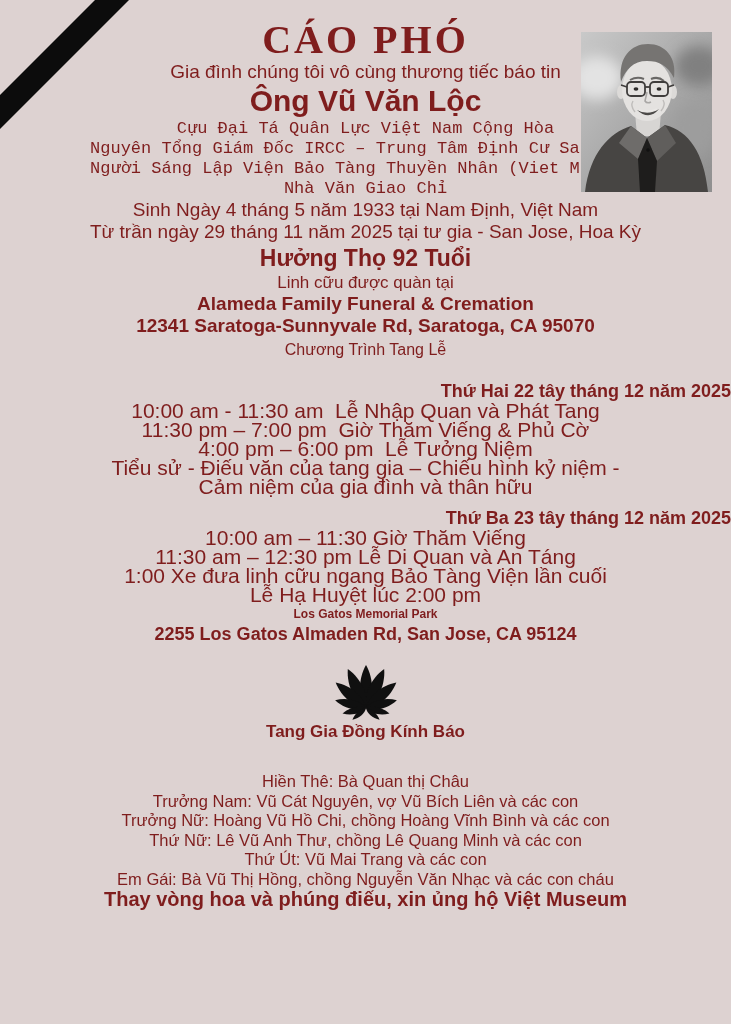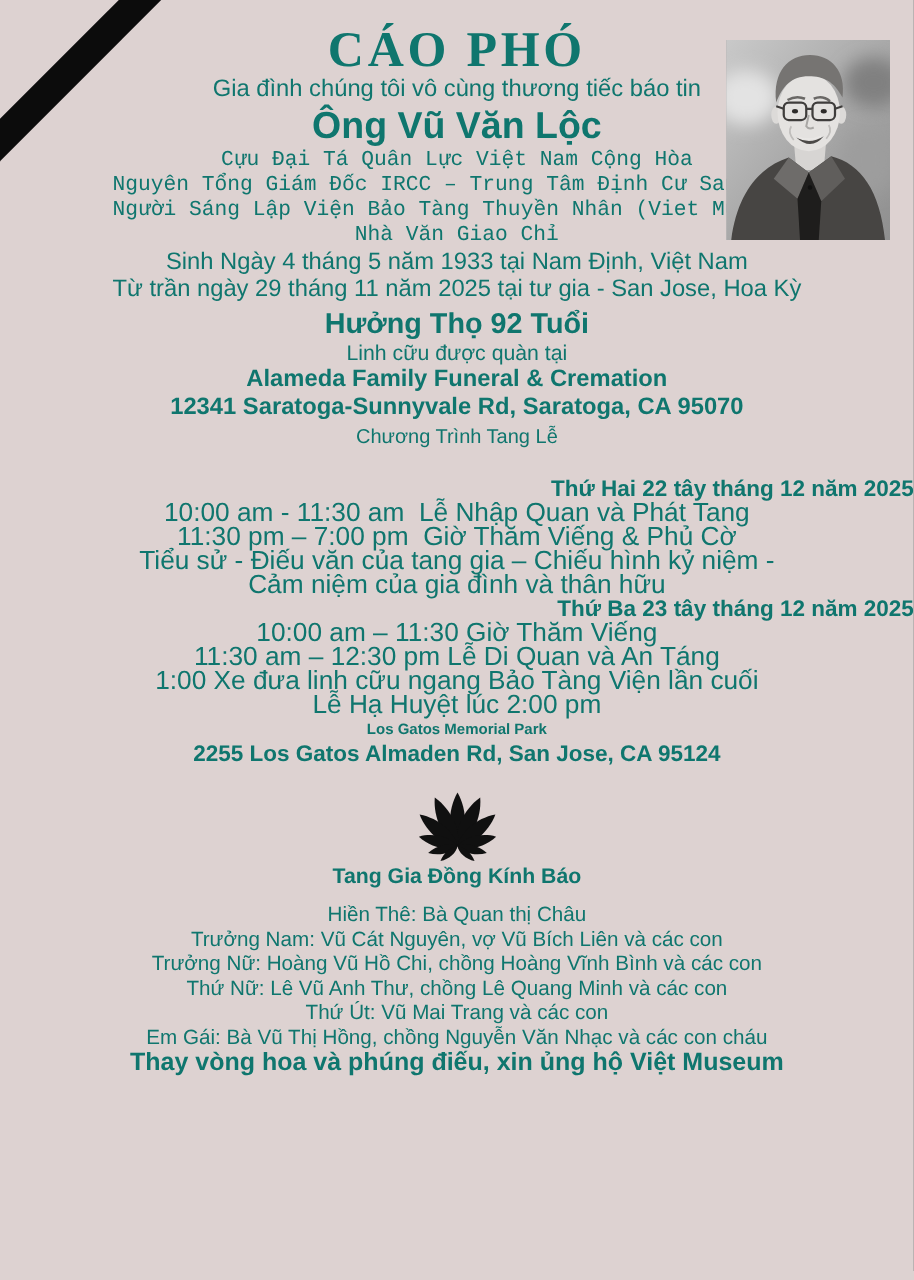--- a/index.html
+++ b/index.html
@@ -3,21 +3,21 @@
 <meta charset="utf-8">
 <style>
   html,body { margin:0; padding:0; background:#888; }
   .page {
     position:relative;
     width:731px; height:1024px;
     margin:0 auto;
     background:#ddd2d1;
     overflow:hidden;
     font-family:"Liberation Sans","DejaVu Sans",sans-serif;
-    color:#0f766e;
+    color:#7f1d1d;
     text-align:center;
   }
   .page p, .page h1, .page h2, .page h3 { margin:0; }
 
   
   .ribbon {
     position:absolute;
     top:44px; left:-84px;
     width:280px; height:24px;
     background:#0c0c0c;
@@ -48,29 +48,29 @@
   .birth  { margin-top:3px; }
   .age    { margin-top:2px; font-size:23px; font-weight:700; line-height:30px; }
 
   .viewing-intro { margin-top:12px; font-size:17px; line-height:20px; }
   .venue-bold    { font-size:19px; font-weight:700; line-height:22px; }
 
   .program-title { margin-top:22px; font-size:16px; font-weight:400; line-height:26px; }
 
   .day-heading { font-size:18px; font-weight:700; line-height:20px;text-align:right; }
   .day1 .day-heading { margin-top:18px; }
-  .day2 .day-heading { }
+  .day2 .day-heading { margin-top:12px; }
   .day-line { font-size:21px; line-height:19px; white-space:pre-wrap; }
   .day-venue   { font-size:12px; font-weight:700; line-height:20px; }
   .day-address { font-size:18px; font-weight:700; line-height:20px;text-align:center; }
 
   .lotus-wrap { margin-top:14px; height:64px; }
   .announcement { margin-top:10px; font-size:17px; font-weight:700; line-height:20px; }
 
-  .family { margin-top:12px; }
+  .family { margin-top:30px; }
   .family-line { font-size:16.5px; line-height:19.5px; }
 
   .note { margin-top:22px; font-size:20px; font-weight:700; line-height:20px; }
 </style>
 </head>
 <body>
 
 <div class="page">
 
   <div class="ribbon"></div>
@@ -149,20 +149,21 @@
   <p class="viewing-intro">Linh cữu được quàn tại</p>
   <p class="venue-bold">Alameda Family Funeral &amp; Cremation</p>
   <p class="venue-bold">12341 Saratoga-Sunnyvale Rd, Saratoga, CA 95070</p>
 
   <h3 class="program-title">Chương Trình Tang Lễ</h3>
 
   <div class="day1">
     <p class="day-heading">Thứ Hai 22 tây tháng 12 năm 2025</p>
     <p class="day-line">10:00 am - 11:30 am  Lễ Nhập Quan và Phát Tang</p>
     <p class="day-line">11:30 pm – 7:00 pm  Giờ Thăm Viếng &amp; Phủ Cờ</p>
+    <p class="day-line">4:00 pm – 6:00 pm  Lễ Tưởng Niệm</p>
     <p class="day-line">Tiểu sử - Điếu văn của tang gia – Chiếu hình kỷ niệm -</p>
     <p class="day-line">Cảm niệm của gia đình và thân hữu</p>
   </div>
 
   <div class="day2">
     <p class="day-heading">Thứ Ba 23 tây tháng 12 năm 2025</p>
     <p class="day-line">10:00 am – 11:30 Giờ Thăm Viếng</p>
     <p class="day-line">11:30 am – 12:30 pm Lễ Di Quan và An Táng</p>
     <p class="day-line">1:00 Xe đưa linh cữu ngang Bảo Tàng Viện lần cuối</p>
     <p class="day-line">Lễ Hạ Huyệt lúc 2:00 pm</p>

